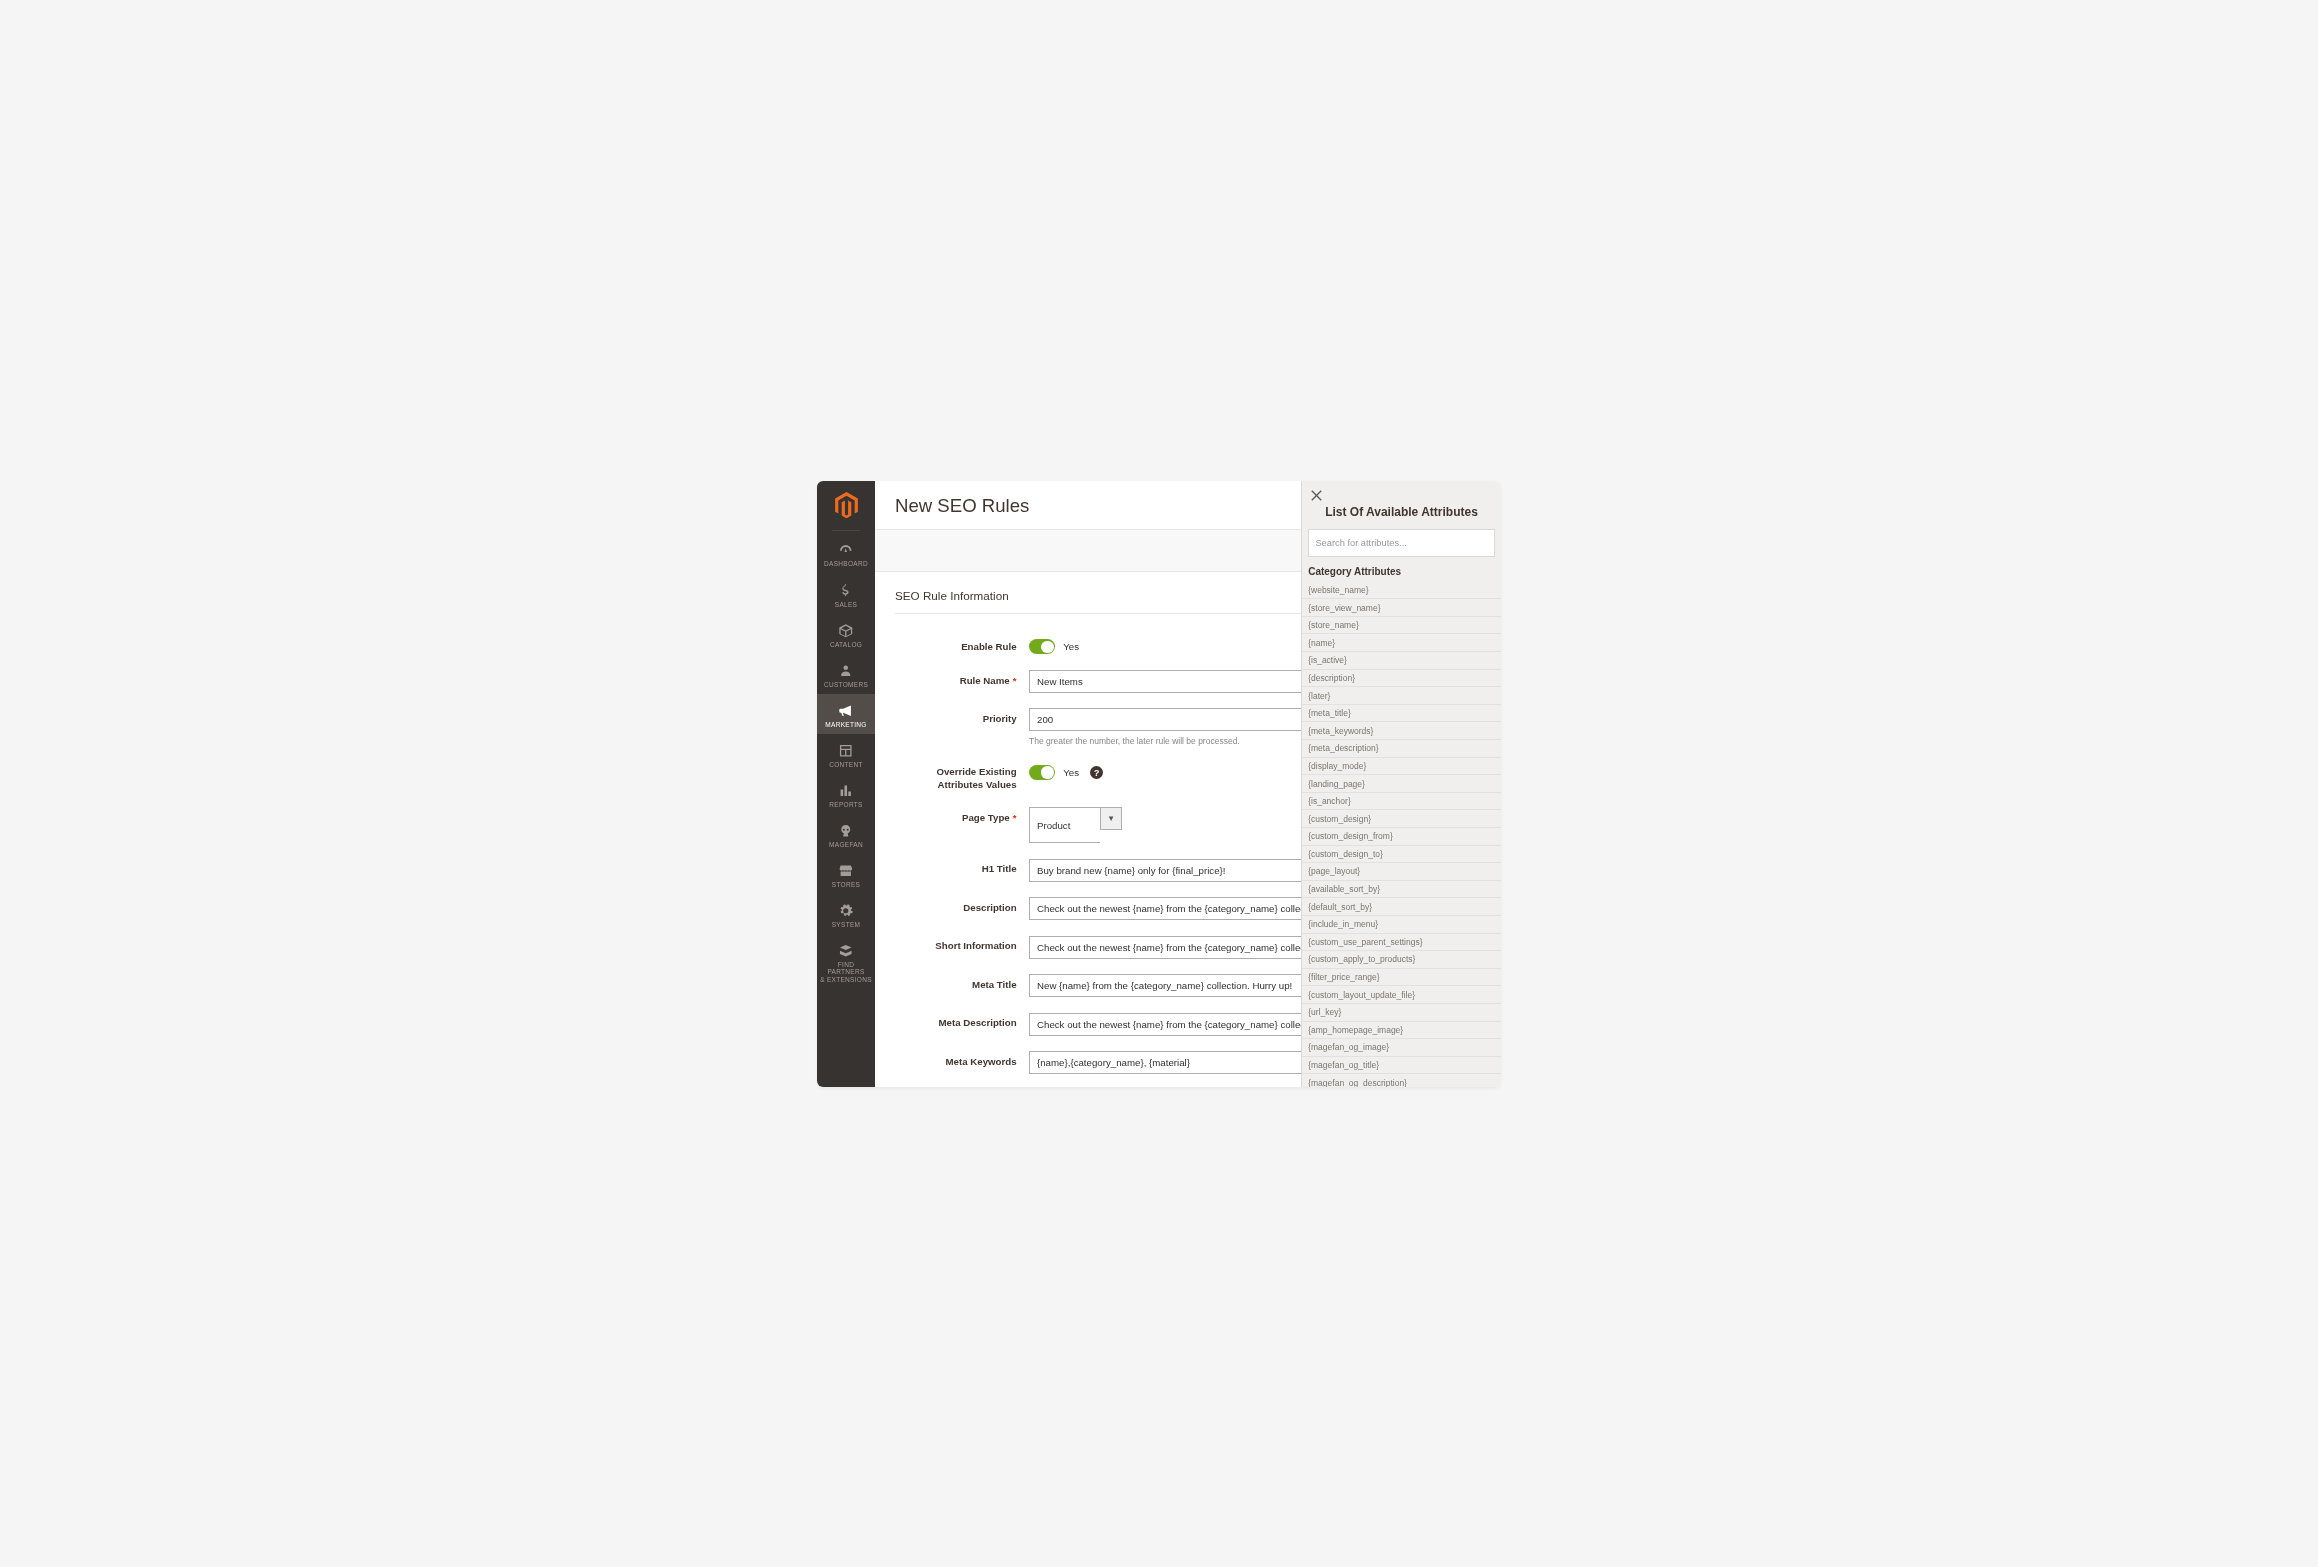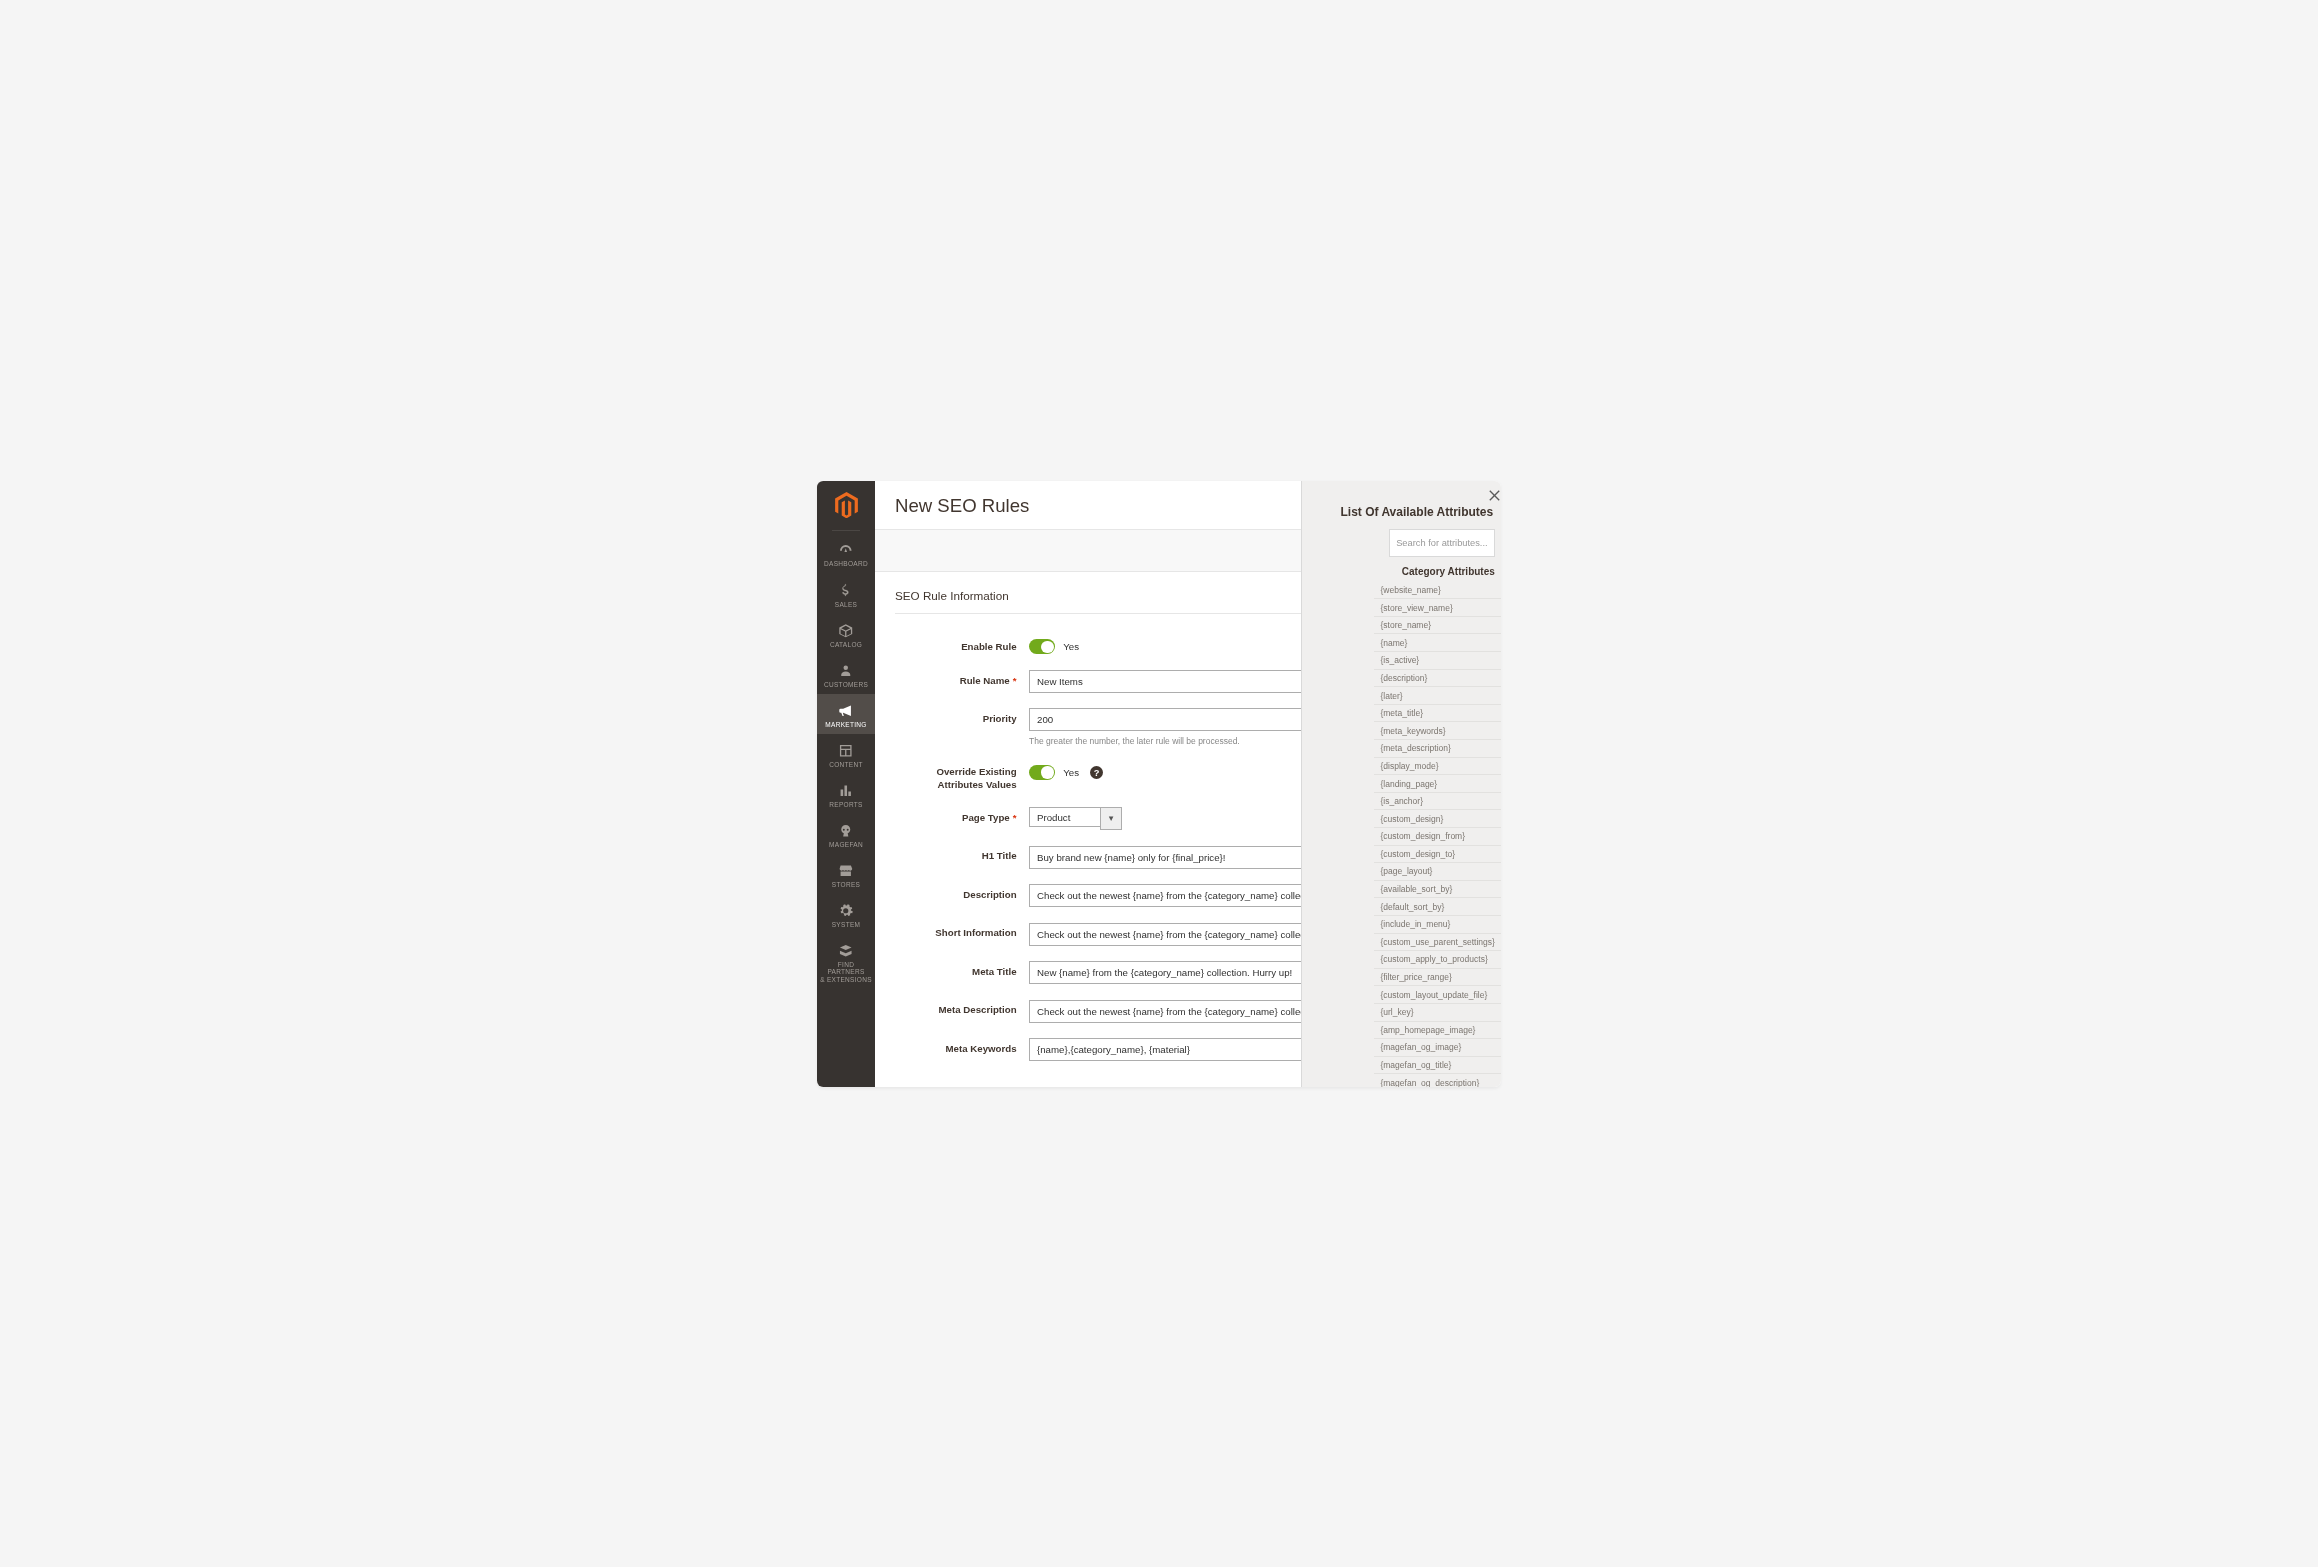--- a/index.html
+++ b/index.html
@@ -132,21 +132,21 @@
   background: #fff;
 }
 .select-wrap {
   width: 93px;
   display: flex;
 }
 .select-val {
   flex: 1;
   border: 0.8px solid #adadad;
   border-right: none;
-  height: 20px;
+  height: 36px;
   display: flex;
   align-items: center;
   padding: 0 7px;
   font-size: 9.7px;
   color: #303030;
 }
 .select-arrow {
   width: 22px;
   height: 23px;
   border: 0.8px solid #adadad;
@@ -204,21 +204,20 @@
   position: absolute;
   right: 0;
   top: 0;
   bottom: 0;
   width: 200px;
   background: #f0efee;
   border-left: 0.8px solid #d9d9d9;
   display: flex;
   flex-direction: column;
   font-size: 9.3px;
-  align-items: flex-end;
 }
 .sp-close {
   width: 14px;
   height: 14px;
   margin: 7.8px 0 0 7.8px;
   cursor: pointer;
   color: #5a5a5a;
   display: flex;
   align-items: center;
   justify-content: center;

